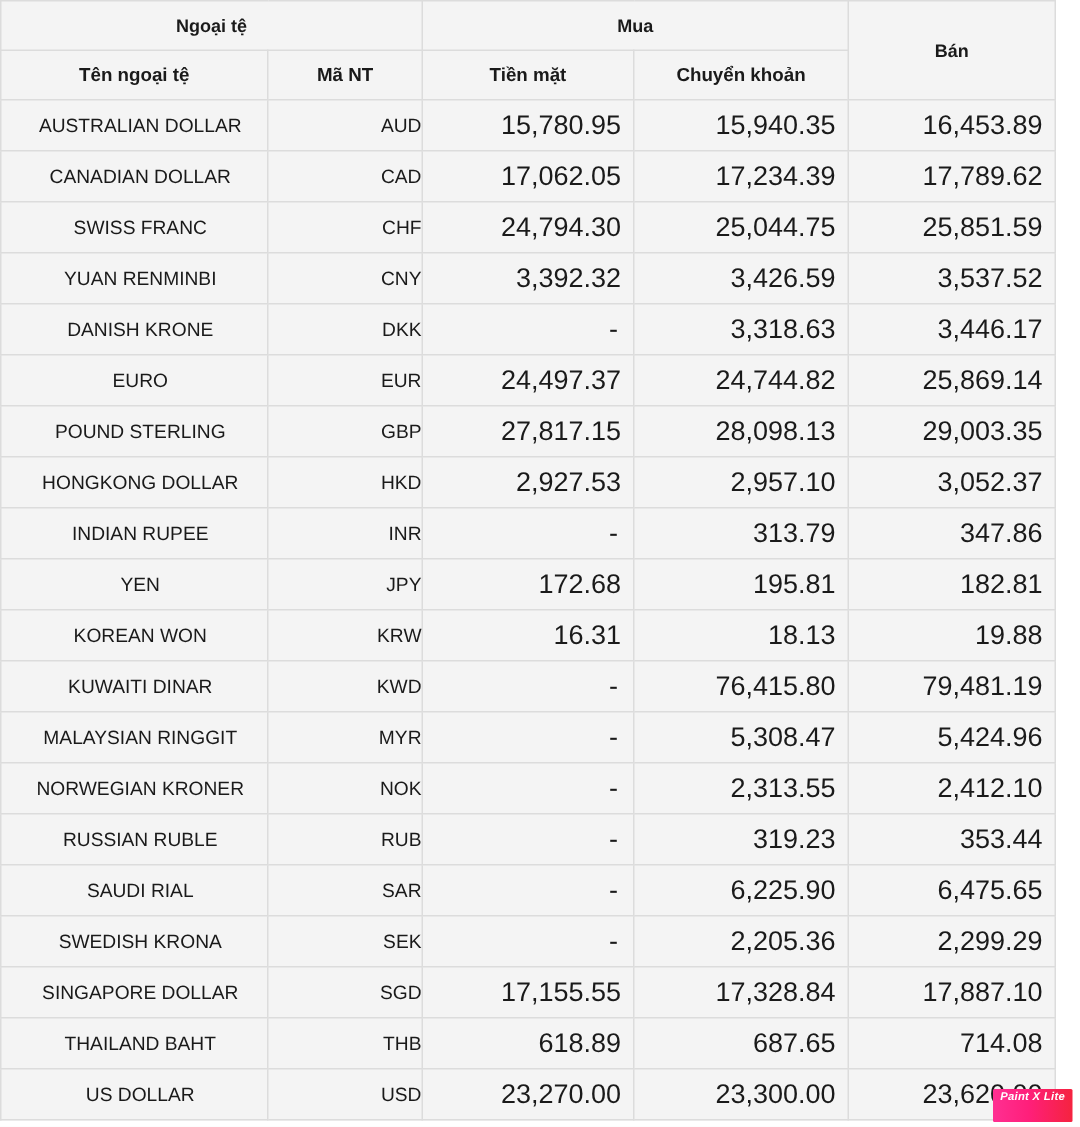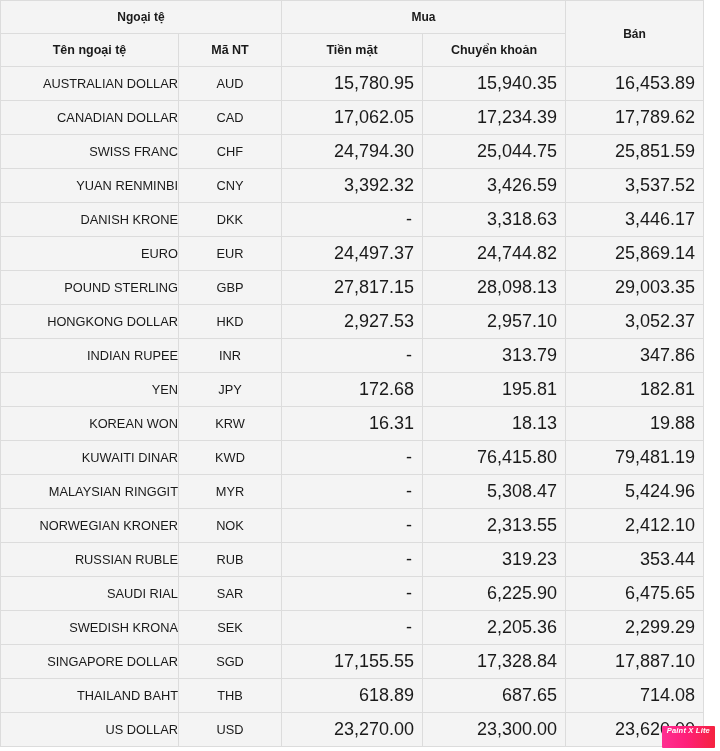--- a/index.html
+++ b/index.html
@@ -43,29 +43,29 @@
     font-size: 12.5px;
     font-weight: bold;
     text-align: center;
     padding: 0 4px;
   }
 
   
   .cell-name {
     height: 34px;
     font-size: 12.8px;
-    text-align: right;
+    text-align: center;
     padding: 0 0 0 8px;
     white-space: nowrap;
     overflow: hidden;
   }
   .cell-code {
     height: 34px;
     font-size: 12.8px;
-    text-align: center;
+    text-align: right;
     padding: 0 0;
   }
   .cell-num {
     height: 34px;
     font-size: 18px;
     text-align: right;
     padding: 0 8px 0 4px;
     white-space: nowrap;
   }
   .cell-num.dash {

